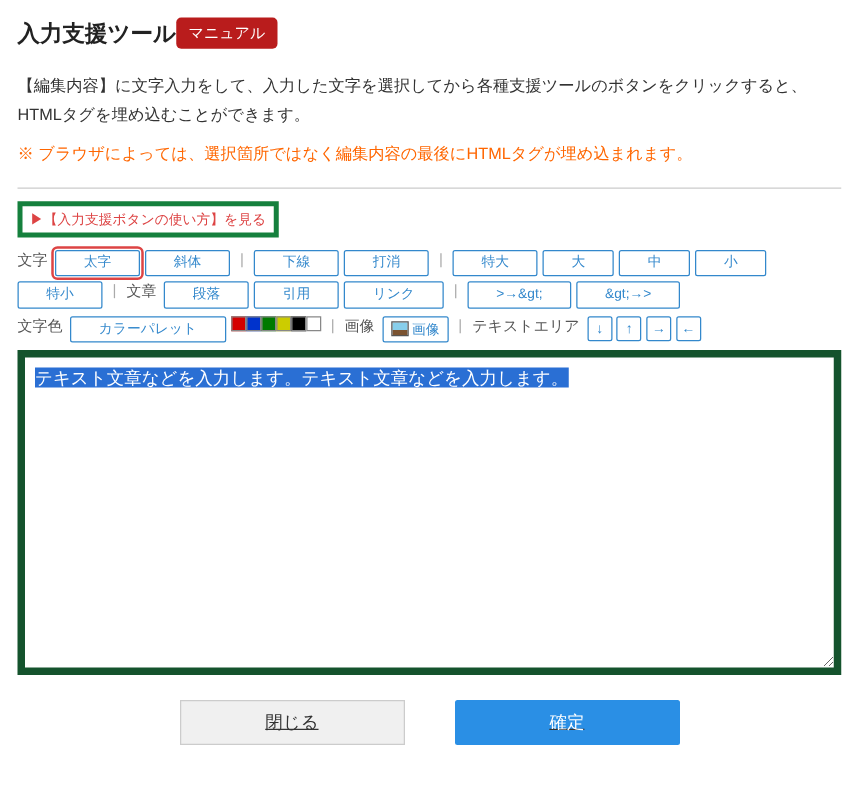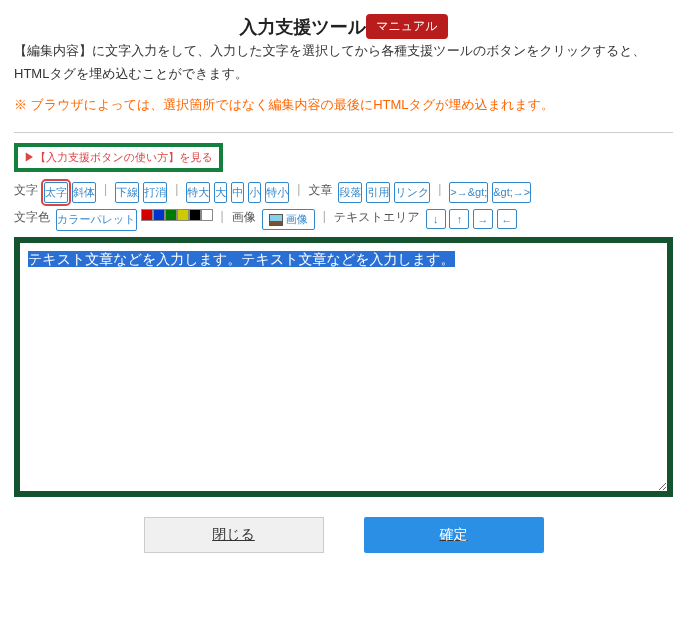--- a/index.html
+++ b/index.html
@@ -1,27 +1,27 @@
 <!DOCTYPE html>
 <html><head>
 <meta charset="utf-8">
 <style>
 * { box-sizing: border-box; margin: 0; padding: 0; }
 body { font-family: "Hiragino Kaku Gothic Pro", "Meiryo", sans-serif; font-size: 13px; color: #333; background: #fff; padding: 14px; width: 687px; }
-.header { display: flex; justify-content: center; align-items: center; }
+.header { display: flex; justify-content: flex-start; align-items: center; margin-bottom: 18px; }
 .title { font-size: 18px; font-weight: bold; color: #222; }
 .manual-btn { background: #b91c1c; color: #fff; border: none; border-radius: 4px; padding: 4px 10px; font-size: 12px; cursor: pointer; }
 .desc { line-height: 1.8; font-size: 13px; color: #333; margin-bottom: 10px; }
 .warning { color: #ff6600; font-size: 13px; margin-bottom: 18px; }
 .divider { border: none; border-top: 1px solid #ccc; margin: 16px 0 10px 0; }
 .help-link { display: inline-block; border: 4px solid #15803d; color: #d44; font-size: 11px; padding: 3px 6px; cursor: pointer; margin-bottom: 10px; text-align: right; }
 .toolbar-row { display: flex; align-items: flex-start; flex-wrap: wrap; gap: 4px; margin-bottom: 6px; }
 .tb-label { font-size: 12px; color: #555; margin-right: 2px; }
 .tb-sep { color: #aaa; margin: 0 4px; font-size: 12px; }
-.tb-btn { border: 1px solid #3388cc; background: #fff; color: #3388cc; font-size: 11px; padding: 2px 0; cursor: pointer; border-radius: 2px; line-height: 1.4; }
+.tb-btn { border: 1px solid #3388cc; background: #fff; color: #3388cc; font-size: 11px; padding: 2px 22px; cursor: pointer; border-radius: 2px; line-height: 1.4; }
 .tb-btn.highlighted { outline: 2px solid #d44; outline-offset: 1px; }
 .swatches { display: flex; gap: 0; }
 .swatch { width: 12px; height: 12px; border: 1px solid #888; display: inline-block; }
 .img-btn { border: 1px solid #3388cc; background: #fff; color: #3388cc; font-size: 11px; padding: 2px 6px; display: inline-flex; align-items: center; gap: 3px; cursor: pointer; border-radius: 2px; }
 .img-icon { width: 14px; height: 12px; background: linear-gradient(#87ceeb 60%, #7a5230 60%); border: 1px solid #555; display: inline-block; position: relative; }
 .arrow-btn { border: 1px solid #3388cc; background: #fff; color: #3388cc; width: 20px; height: 20px; font-size: 11px; cursor: pointer; border-radius: 2px; display: inline-flex; align-items: center; justify-content: center; }
 .editor { width: 100%; height: 260px; border: 6px solid #14532d; padding: 8px; font-size: 14px; resize: both; overflow: auto; }
 .editor .sel { background: #2a6fd4; color: #fff; }
 .footer { display: flex; justify-content: center; gap: 40px; margin-top: 20px; text-decoration: underline; }
 .close-btn { width: 180px; height: 36px; background: #f0f0f0; border: 1px solid #ccc; color: #333; font-size: 14px; cursor: pointer; }

